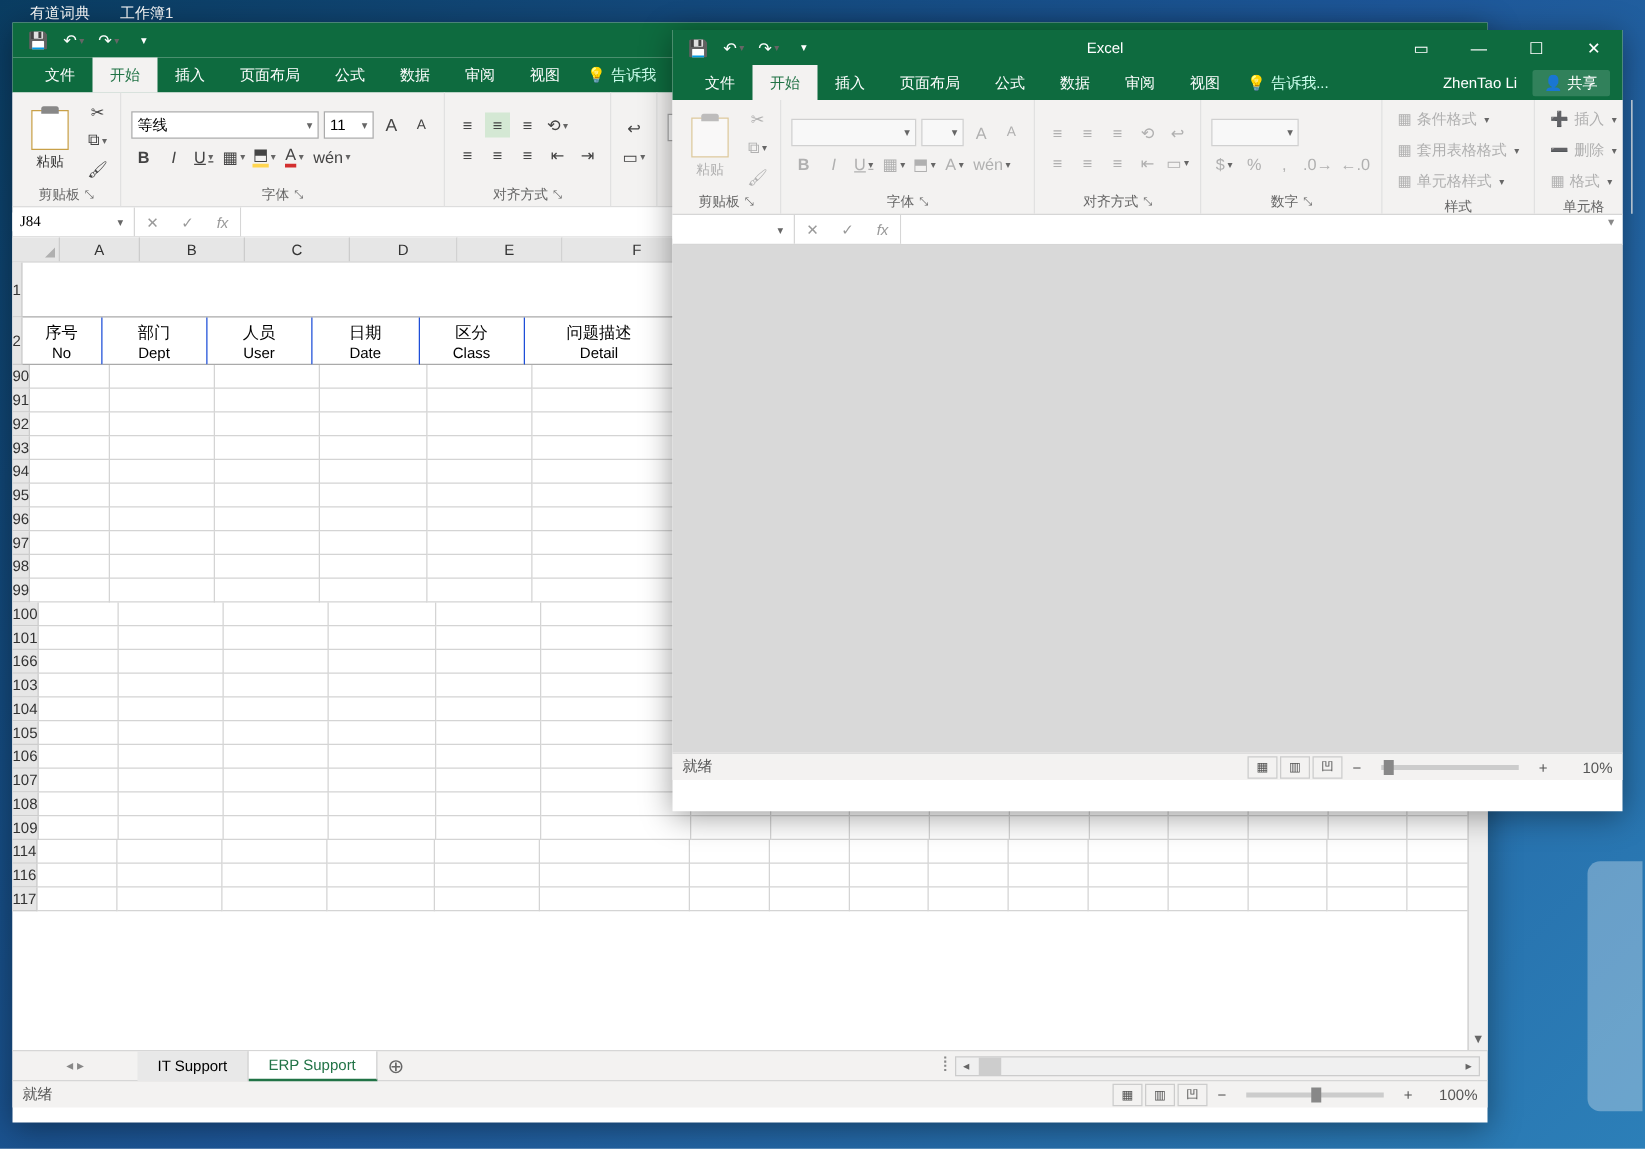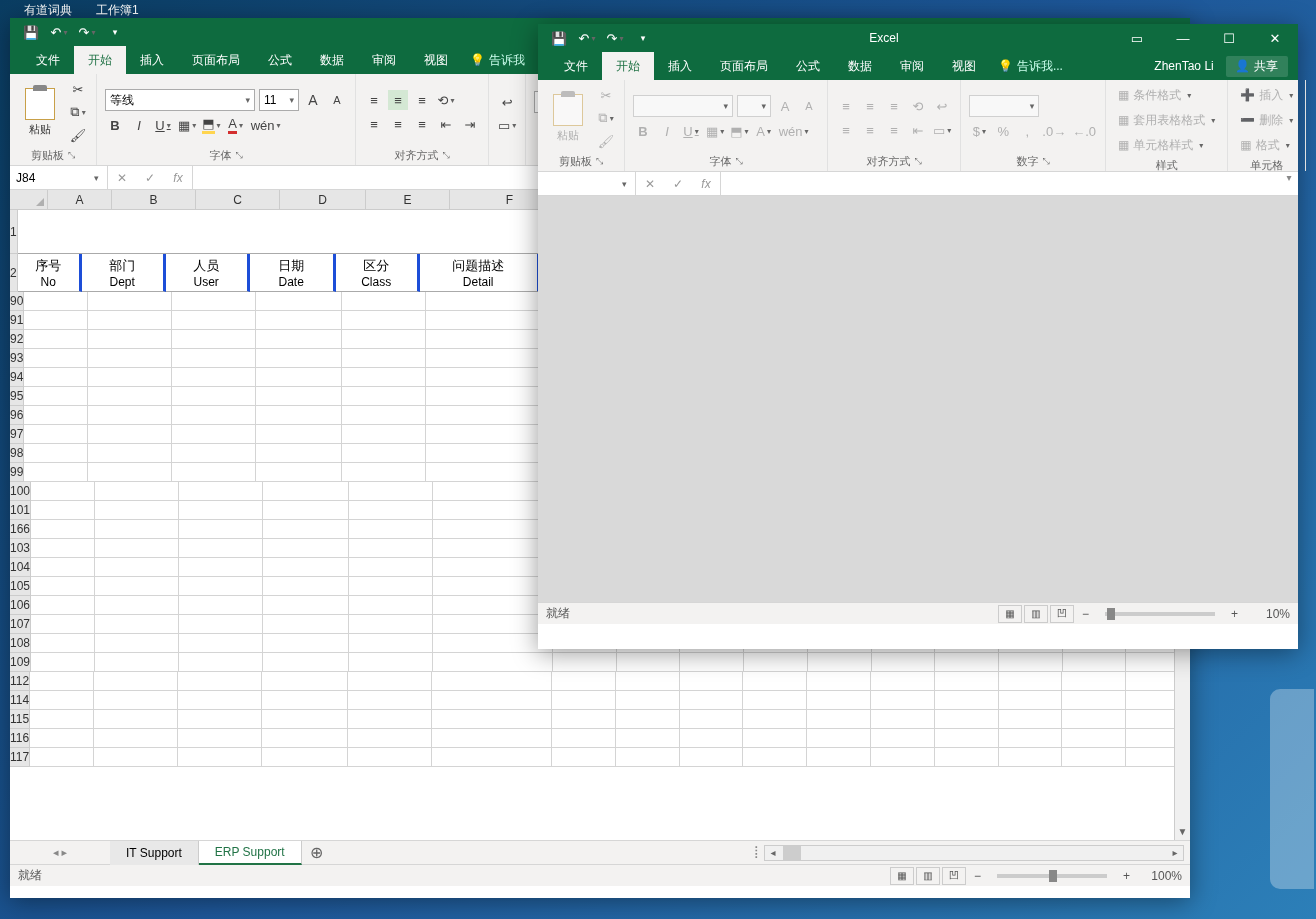--- a/index.html
+++ b/index.html
@@ -35,36 +35,36 @@
 .combo .dd { margin-left:auto; font-size:9px; color:#666; padding-left:4px; }
 .disabled .rbtn, .disabled .combo, .disabled .big-btn-label, .disabled .stack-item { color:#b0b0b0 !important; }
 .disabled .combo { border-color:#d0d0d0; background:#f8f8f8; }
 .paste-icon { width:30px; height:32px; background:#fff; border:1px solid #c8a048; position:relative; }
 .paste-icon::before { content:""; position:absolute; top:-4px; left:7px; width:14px; height:6px; background:#888; border-radius:2px 2px 0 0; }
 .stack-item { display:flex; align-items:center; gap:4px; height:22px; font-size:12px; color:#333; cursor:pointer; padding:0 4px; white-space:nowrap; }
 .tiny-dd { font-size:8px; color:#666; padding-left:2px; }
 
 .fbar { height:24px; background:#fff; border-bottom:1px solid #d6d6d6; display:flex; align-items:stretch; }
 .namebox { width:98px; border-right:1px solid #d6d6d6; display:flex; align-items:center; }
-.namebox input { border:none; width:80px; font-size:12px; padding-left:6px; outline:none; }
+.namebox input { border:none; width:80px; font-size:12px; padding-left:6px; outline:none;font-family:Liberation Serif, serif; }
 .namebox .dd { font-size:9px; color:#666; padding:0 4px; cursor:pointer; }
 .fx-btns { display:flex; align-items:center; border-right:1px solid #d6d6d6; }
 .fx-btns span { width:28px; text-align:center; font-size:12px; color:#999; cursor:pointer; }
 .fx-input { flex:1; border:none; font-size:12px; padding-left:6px; outline:none; }
 
 .grid-area { position:relative; background:#fff; }
 .colheads { display:flex; height:20px; border-bottom:1px solid #ccc; }
 .selall { width:38px; border-right:1px solid #ccc; background:#e6e6e6; position:relative; }
 .selall::after { content:""; position:absolute; right:3px; bottom:3px; width:0; height:0; border-left:8px solid transparent; border-bottom:8px solid #b0b0b0; }
 .ch { border-right:1px solid #ccc; background:#e6e6e6; text-align:center; font-size:12px; color:#333; line-height:20px; cursor:pointer; }
 .rh { height:19px; border-bottom:1px solid #ccc; border-right:1px solid #ccc; background:#e6e6e6; text-align:center; font-size:12px; color:#333; line-height:19px; cursor:pointer; }
 .cell { border-right:1px solid #d4d4d4; border-bottom:1px solid #d4d4d4; font-size:12px; display:flex; align-items:center; justify-content:center; overflow:hidden; }
 .merged-title { height:44px; border-bottom:1px solid #aaa; display:flex; align-items:center; justify-content:center; font-size:20px; font-family:"Times New Roman",serif; }
 .hdr-row { display:flex; }
-.hdr-cell { border-right:3px solid #1d4ed8; border-bottom:1px solid #aaa; display:flex; flex-direction:column; align-items:center; justify-content:center; font-size:12px; height:38px; }
+.hdr-cell { border-right:1px solid #1d4ed8; border-bottom:1px solid #aaa; display:flex; flex-direction:column; align-items:center; justify-content:center; font-size:12px; height:38px; }
 .hdr-cell span:first-child { font-size:13px; }
 
 .sheettabs { height:24px; background:#f3f2f1; border-top:1px solid #d6d6d6; display:flex; align-items:center; }
 .stab-nav { width:100px; display:flex; align-items:center; justify-content:center; gap:10px; color:#888; font-size:11px; }
 .stab { padding:0 16px; height:24px; display:flex; align-items:center; font-size:12px; border-right:1px solid #ccc; cursor:pointer; background:#e8e8e8; }
 .stab.active { background:#fff; border-bottom:2px solid #217346; color:#217346; }
 .stab-add { width:30px; text-align:center; color:#666; cursor:pointer; }
 .hscroll-zone { flex:1; display:flex; justify-content:flex-end; align-items:center; padding-right:6px; }
 .hscroll { width:420px; height:16px; background:#f0f0f0; border:1px solid #ccc; display:flex; align-items:center; }
 .hscroll .thumb { width:18px; height:14px; background:#cdcdcd; margin-left:2px; }
@@ -660,59 +660,21 @@
           <div class="cell" style="flex: 1 1 0%;"></div>
           <div class="cell" style="flex: 1 1 0%;"></div>
           <div class="cell" style="flex: 1 1 0%;"></div>
           <div class="cell" style="flex: 1 1 0%;"></div>
           <div class="cell" style="flex: 1 1 0%;"></div>
           <div class="cell" style="flex: 1 1 0%;"></div>
           <div class="cell" style="flex: 1 1 0%;"></div>
           <div class="cell" style="flex: 1 1 0%;"></div>
         </div>
         <div style="display: flex;">
-          <div class="rh">112</div>
-          <div class="cell" style="width: 64px;"></div>
-          <div class="cell" style="width: 84px;"></div>
-          <div class="cell" style="width: 84px;"></div>
-          <div class="cell" style="width: 86px;"></div>
-          <div class="cell" style="width: 84px;"></div>
-          <div class="cell" style="width: 120px;"></div>
-          <div class="cell" style="flex: 1 1 0%;"></div>
-          <div class="cell" style="flex: 1 1 0%;"></div>
-          <div class="cell" style="flex: 1 1 0%;"></div>
-          <div class="cell" style="flex: 1 1 0%;"></div>
-          <div class="cell" style="flex: 1 1 0%;"></div>
-          <div class="cell" style="flex: 1 1 0%;"></div>
-          <div class="cell" style="flex: 1 1 0%;"></div>
-          <div class="cell" style="flex: 1 1 0%;"></div>
-          <div class="cell" style="flex: 1 1 0%;"></div>
-          <div class="cell" style="flex: 1 1 0%;"></div>
-        </div>
-        <div style="display: flex;">
           <div class="rh">114</div>
-          <div class="cell" style="width: 64px;"></div>
-          <div class="cell" style="width: 84px;"></div>
-          <div class="cell" style="width: 84px;"></div>
-          <div class="cell" style="width: 86px;"></div>
-          <div class="cell" style="width: 84px;"></div>
-          <div class="cell" style="width: 120px;"></div>
-          <div class="cell" style="flex: 1 1 0%;"></div>
-          <div class="cell" style="flex: 1 1 0%;"></div>
-          <div class="cell" style="flex: 1 1 0%;"></div>
-          <div class="cell" style="flex: 1 1 0%;"></div>
-          <div class="cell" style="flex: 1 1 0%;"></div>
-          <div class="cell" style="flex: 1 1 0%;"></div>
-          <div class="cell" style="flex: 1 1 0%;"></div>
-          <div class="cell" style="flex: 1 1 0%;"></div>
-          <div class="cell" style="flex: 1 1 0%;"></div>
-          <div class="cell" style="flex: 1 1 0%;"></div>
-        </div>
-        <div style="display: flex;">
-          <div class="rh">115</div>
           <div class="cell" style="width: 64px;"></div>
           <div class="cell" style="width: 84px;"></div>
           <div class="cell" style="width: 84px;"></div>
           <div class="cell" style="width: 86px;"></div>
           <div class="cell" style="width: 84px;"></div>
           <div class="cell" style="width: 120px;"></div>
           <div class="cell" style="flex: 1 1 0%;"></div>
           <div class="cell" style="flex: 1 1 0%;"></div>
           <div class="cell" style="flex: 1 1 0%;"></div>
           <div class="cell" style="flex: 1 1 0%;"></div>

